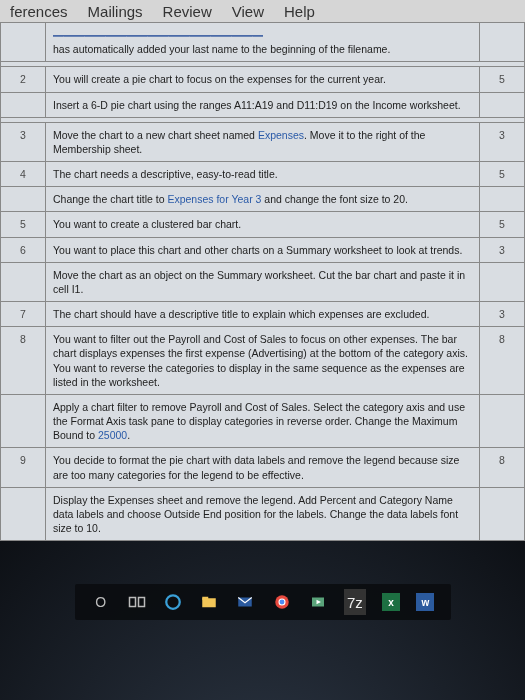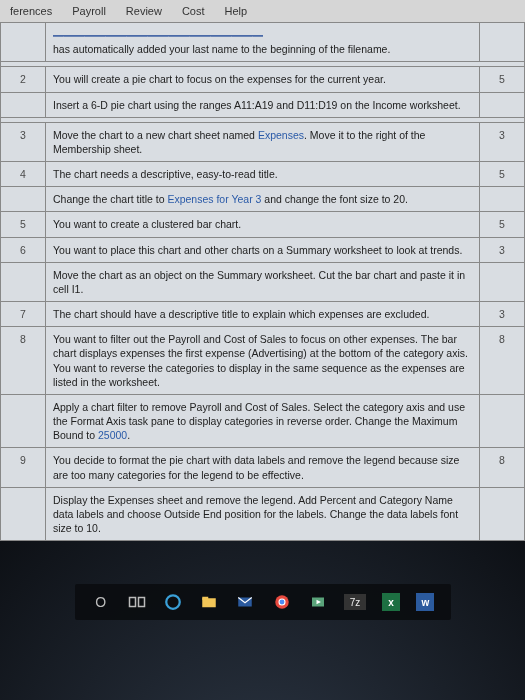--- a/index.html
+++ b/index.html
@@ -1,40 +1,40 @@
 <!DOCTYPE html>
 <html><head>
 <meta charset="utf-8">
 <style>
 html,body{margin:0;padding:0;width:525px;height:700px;background:#1a1f2a;font-family:'Segoe UI',Arial,sans-serif;overflow:hidden}
 body{background:radial-gradient(ellipse at center,#2b3442 0%,#12151c 100%)}
-.ribbon{height:22px;background:#d6d6d6;display:flex;align-items:center;font-size:11px;color:#333}
+.ribbon{height:22px;background:#d6d6d6;display:flex;align-items:center;font-size:15px;color:#333}
 .tab{padding:3px 10px;cursor:pointer}
 .content{background:#d9dde2;margin:0;padding:0}
 table{width:100%;border-collapse:collapse;font-size:10.5px;color:#1a1a1a}
 td{border:1px solid #888;padding:5px 7px;vertical-align:top;line-height:1.35}
 td.num{width:30px;text-align:center;color:#4a4a4a;font-weight:normal}
 td.pts{width:30px;text-align:center;color:#4a4a4a}
 td.main{color:#222}
 .gap{height:4px;padding:0;border-left:1px solid #888;border-right:1px solid #888}
 .blue{color:#2a5aa8}
 .below{height:260px;background:radial-gradient(ellipse at center bottom,#2c3644 0%,#0d1015 100%)}
 .taskbar{position:absolute;bottom:80px;left:50%;transform:translateX(-50%);width:360px;height:36px;background:rgba(10,12,16,0.9);border-radius:2px;display:flex;align-items:center;justify-content:space-around;padding:0 8px}
 .ticon{width:20px;height:20px;display:flex;align-items:center;justify-content:center;font-size:14px;color:#bbb}
 .ticon svg{width:18px;height:18px}
 .trunc{color:#4a6aa8;text-decoration:line-through}
 </style>
 </head>
 <body>
 
 <div class="ribbon">
  <span class="tab">ferences</span>
- <span class="tab">Payroll</span>
+ <span class="tab">Mailings</span>
  <span class="tab">Review</span>
- <span class="tab">Cost</span>
+ <span class="tab">View</span>
  <span class="tab">Help</span>
 </div>
 
 <div class="content">
  <table>
       <tbody id="tb">
         <tr>
           <td class="num"></td>
           <td class="main"><span class="trunc">————————————————————</span><br>has automatically added your last name to the beginning of the filename.</td>
           <td class="pts"></td>
@@ -147,16 +147,16 @@
         <circle cx="12" cy="12" r="4" fill="#4b8af4"></circle>
         <circle cx="12" cy="12" r="4" fill="none" stroke="#fff" stroke-width="1.5"></circle>
       </svg>
     </span>
  <span class="ticon">
       <svg viewBox="0 0 24 24">
         <rect x="4" y="6" width="16" height="12" fill="#5aa37a"></rect>
         <path d="M10 9 L16 12 L10 15 Z" fill="#fff"></path>
       </svg>
     </span>
- <span class="ticon" style="background:#333;color:#eee;font-size:10px;width:22px;height:16px">7z</span>
+ <span class="ticon" style="background:#333;color:#eee;font-size:15px;width:22px;height:26px">7z</span>
  <span class="ticon" style="background:#1d6f42;color:#fff;font-size:10px;width:18px;height:18px;font-weight:bold">x</span>
  <span class="ticon" style="background:#2b5a9e;color:#fff;font-size:10px;width:18px;height:18px;font-weight:bold">w</span>
 </div>
 
 </body></html>

